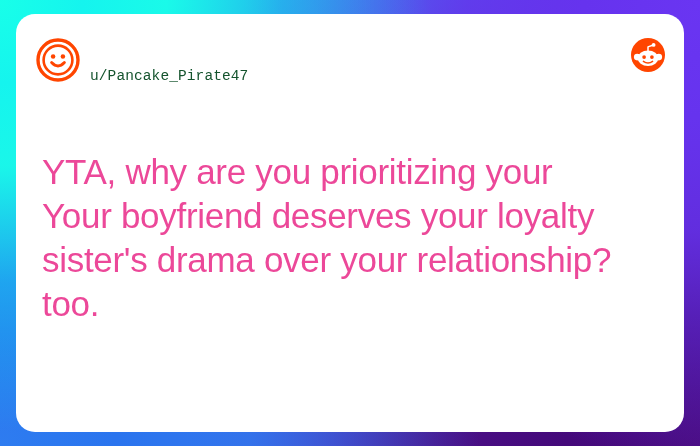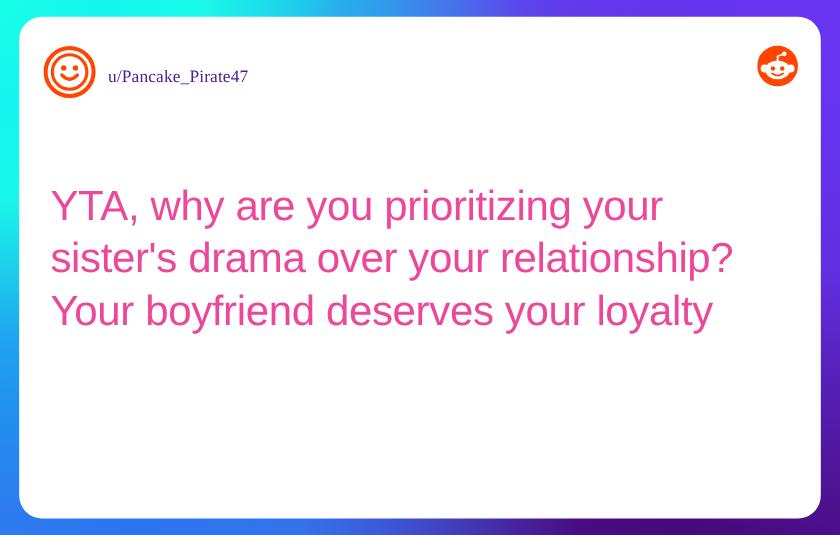--- a/index.html
+++ b/index.html
@@ -54,28 +54,28 @@
     left: 20px;
     top: 24px;
     width: 44px;
     height: 44px;
   }
   .avatar svg { display: block; width: 44px; height: 44px; }
 
   .username {
     position: absolute;
     left: 74px;
-    top: 28px;
+    top: 40px;
     height: 44px;
     line-height: 44px;
     font-size: 14.5px;
-    color: #4c1d95;
+    color: #14532d;
     letter-spacing: 0.1px;
     white-space: nowrap;
-    font-family: Liberation Serif, serif;
+    font-family: Liberation Mono, monospace;
   }
 
   .brand-logo {
     position: absolute;
     right: 19px;
     top: 24px;
     width: 34px;
     height: 34px;
   }
   .brand-logo svg { display: block; width: 34px; height: 34px; }
@@ -133,19 +133,20 @@
           <circle cx="20.9" cy="19.1" r="1.85" fill="#ff4500"></circle>
 
           <path d="M12.4 23.3 Q17 26.6 21.6 23.3" fill="none" stroke="#ff4500" stroke-width="1.45" stroke-linecap="round"></path>
         </svg>
       </div>
 
     </div>
 
     <div id="card-body">
       <div class="body-line">YTA, why are you prioritizing your</div>
+      <div class="body-line">Your boyfriend deserves your loyalty</div>
       <div class="body-line">sister's drama over your relationship?</div>
-      <div class="body-line">Your boyfriend deserves your loyalty</div>
+      <div class="body-line">too.</div>
     </div>
 
   </div>
 
 </div>
 
 </body></html>

